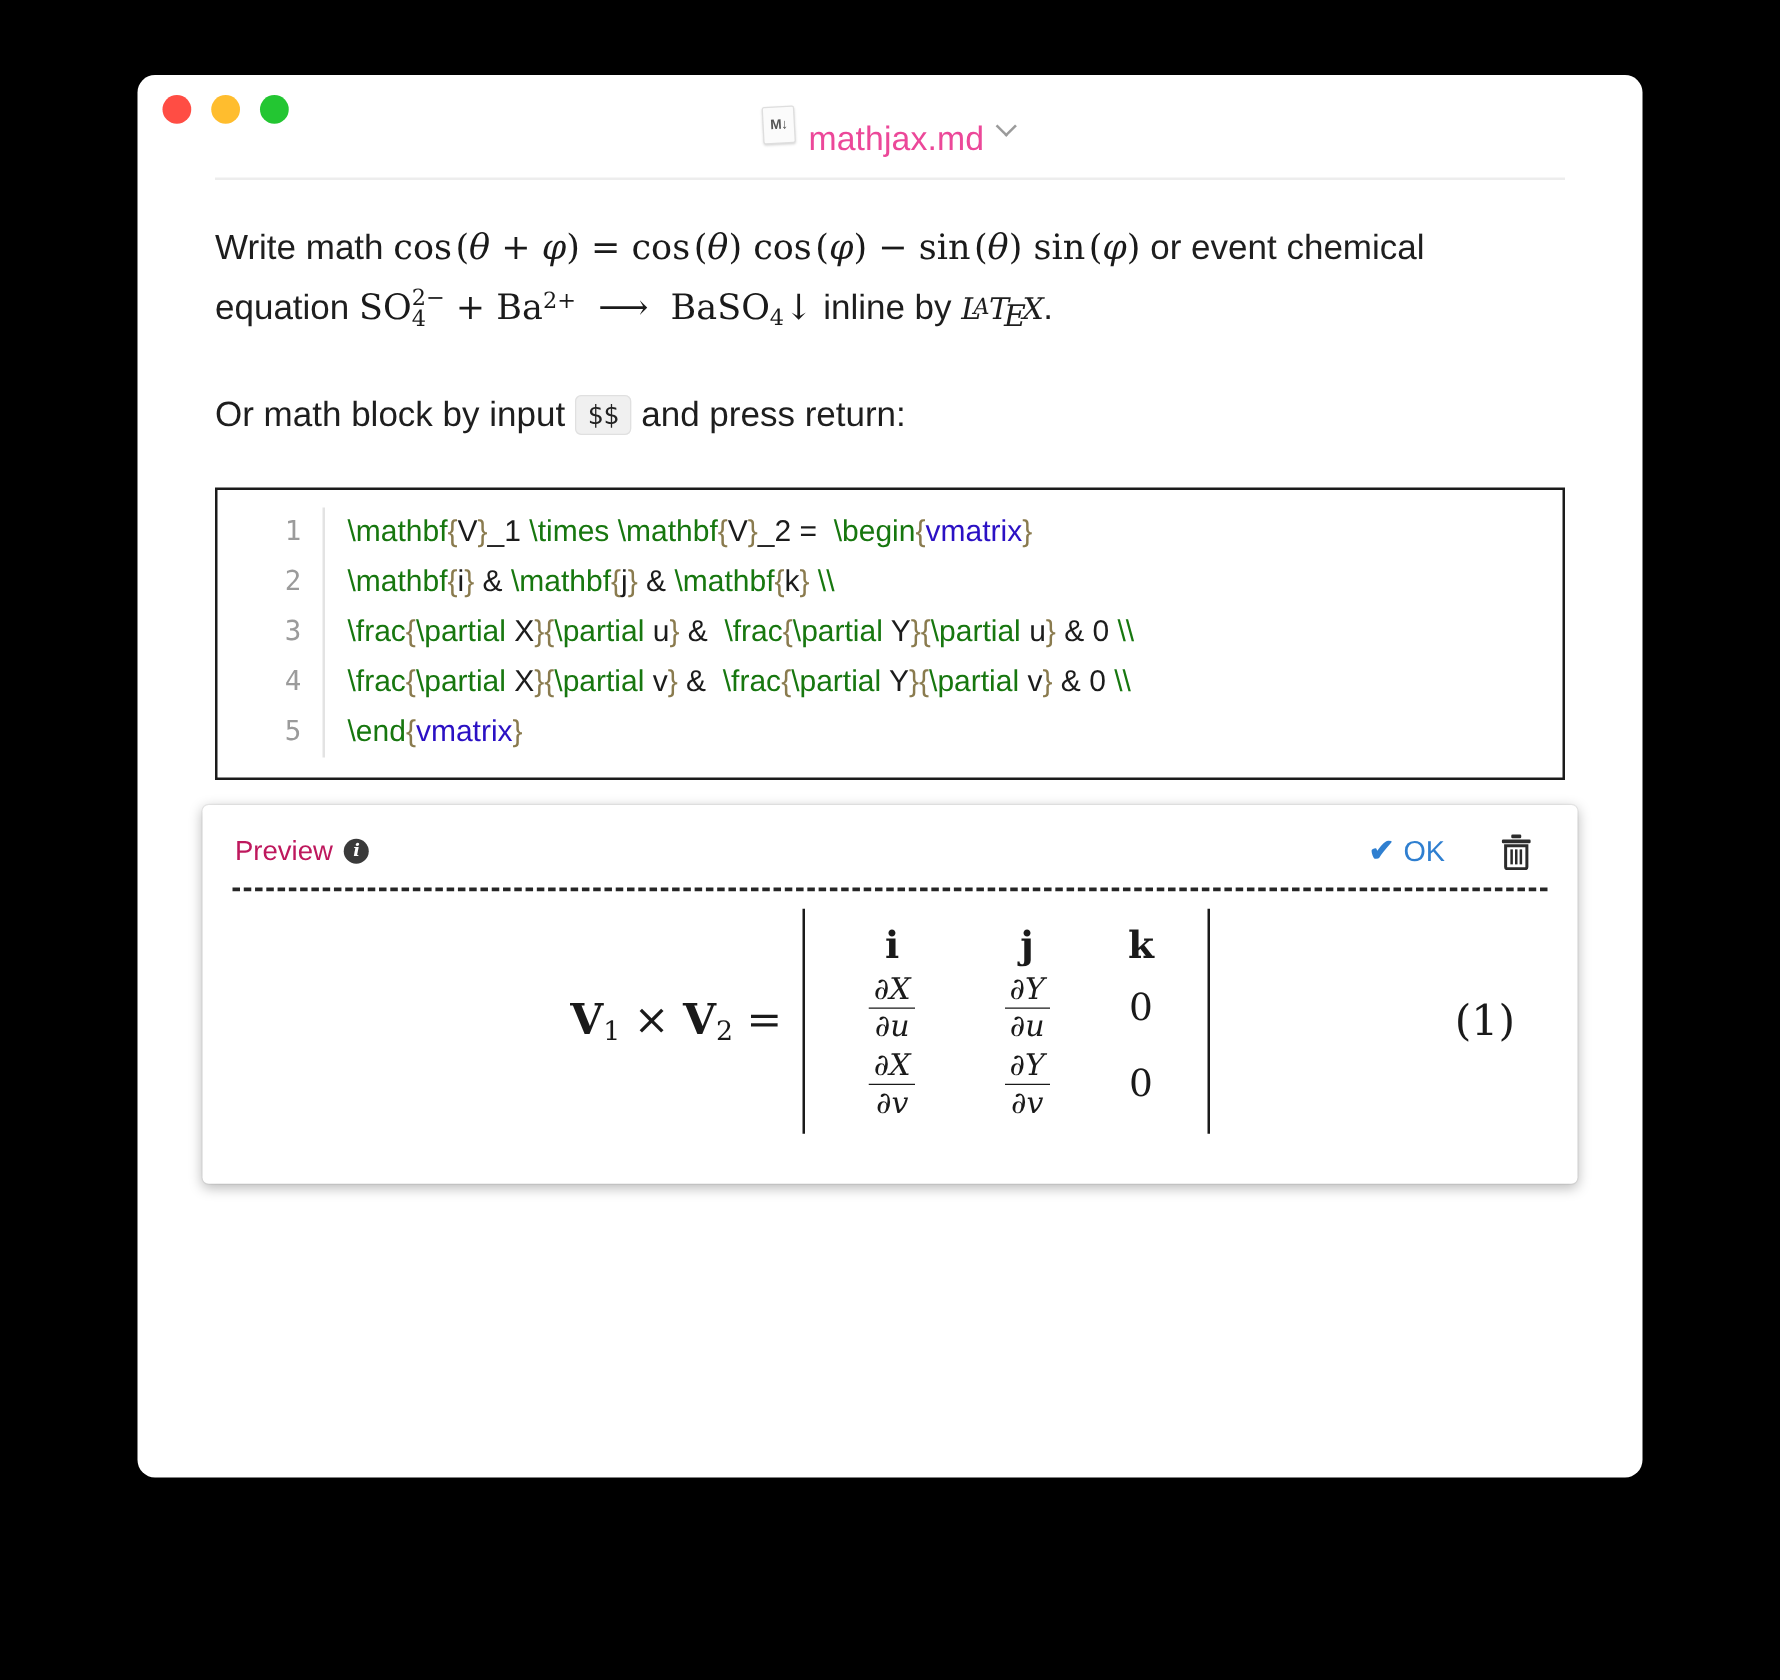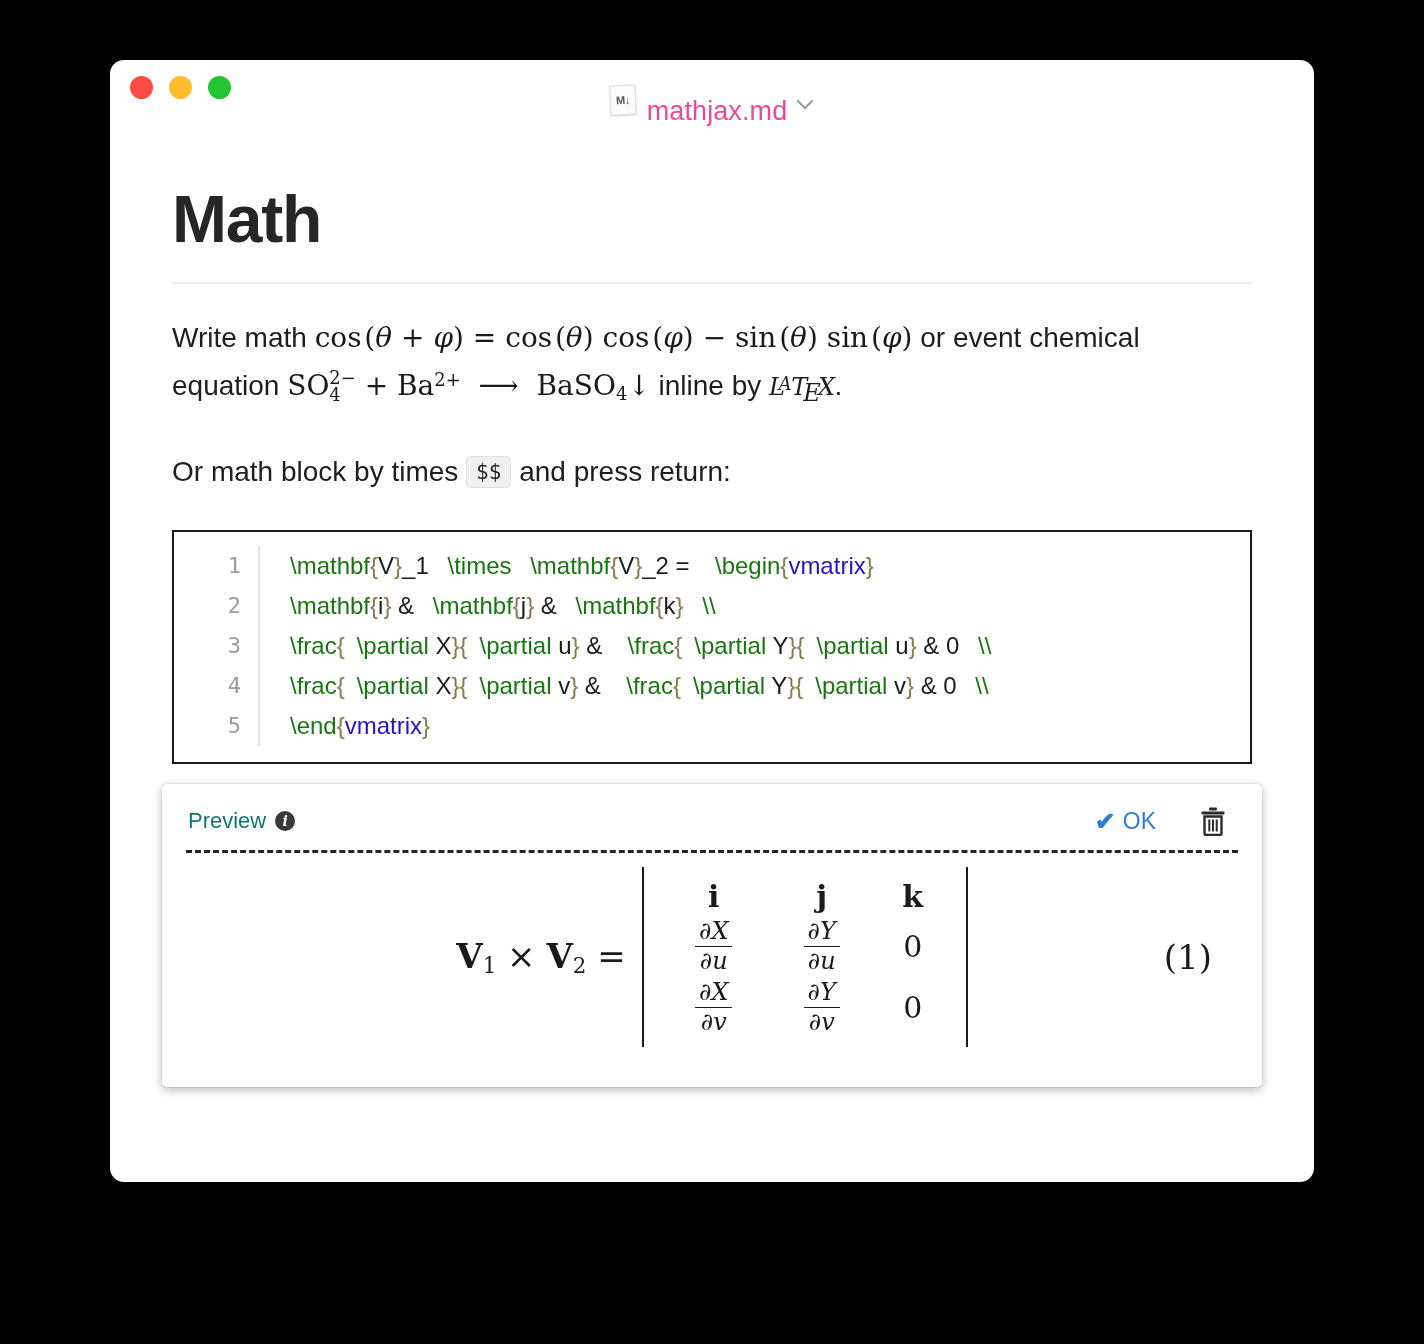--- a/index.html
+++ b/index.html
@@ -198,21 +198,21 @@
     overflow: hidden;
   }
   #codelines div.cl {
     font-family: "Liberation Sans", sans-serif;
     font-size: 24px;
     line-height: 40px;
     height: 40px;
     white-space: pre;
     color: #1c1c1c;
   }
-  .tok-cmd   { color: #17770f; margin-left: 12px; }
+  .tok-cmd   { color: #17770f; }
   .tok-brace { color: #8a7b4e; }
   .tok-env   { color: #2b11c4; }
   .tok-txt   { color: #1c1c1c; }
 
   
   #preview {
     margin: 20px -10px 0 -10px;
     background: #ffffff;
     border-radius: 5px;
     box-shadow: 0 3px 10px rgba(0,0,0,.28), 0 0 0 1px rgba(0,0,0,.05);
@@ -220,21 +220,21 @@
     position: relative;
   }
   #preview-head {
     display: flex;
     align-items: center;
     height: 34px;
     padding: 0 4px;
   }
   #preview-label {
     font-size: 22px;
-    color: #0f766e;
+    color: #be185d;
   }
   #info-icon {
     width: 20px; height: 20px;
     border-radius: 50%;
     background: #3a3a3a;
     color: #fff;
     font-family: "DejaVu Serif", serif;
     font-size: 14px;
     font-weight: bold;
     font-style: italic;
@@ -340,35 +340,34 @@
 
     <div id="title-group">
       <div id="md-icon">M↓</div>
       <span id="title-text">mathjax.md</span>
       <span id="title-chevron"></span>
     </div>
   </div>
 
   <div id="doc">
 
-    <h1 id="page-title">Math</h1>
     <hr id="title-rule">
 
     <p class="para">
       <span>Write math </span><span class="m">cos <span class="up">(</span><i>θ</i>&nbsp;+&nbsp;<i>φ</i><span class="up">)</span>
        = cos <span class="up">(</span><i>θ</i><span class="up">)</span>
        cos <span class="up">(</span><i>φ</i><span class="up">)</span>
        − sin <span class="up">(</span><i>θ</i><span class="up">)</span>
        sin <span class="up">(</span><i>φ</i><span class="up">)</span></span><span> or event chemical equation </span><span class="m"><span class="up">SO</span><span class="stack"><span>2−</span><span>4</span></span>
        + <span class="up">Ba</span><sup class="sm">2+</sup>
        &nbsp;⟶&nbsp; <span class="up">BaSO</span><sub class="sm">4</sub>↓</span><span> inline by </span><span class="latex">L<span class="a">A</span>T<span class="e">E</span>X</span><span>.</span>
     </p>
 
     <p class="para para2">
-      <span>Or math block by times </span><code class="kbd">$$</code><span> and press return:</span>
+      <span>Or math block by input </span><code class="kbd">$$</code><span> and press return:</span>
     </p>
 
     <div id="codeblock">
       <div id="gutter">
         <div>1</div>
         <div>2</div>
         <div>3</div>
         <div>4</div>
         <div>5</div>
       </div>

